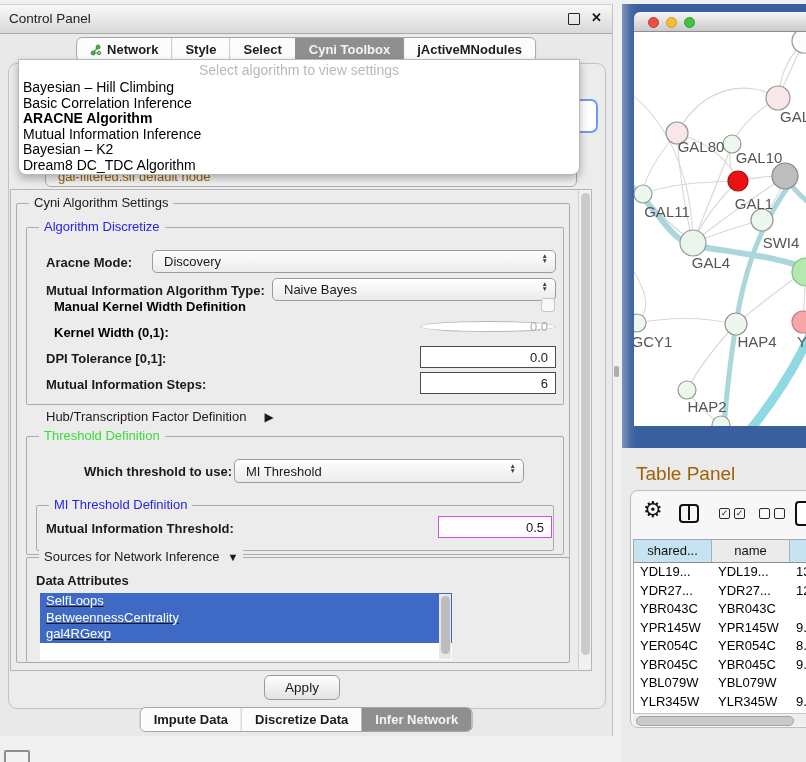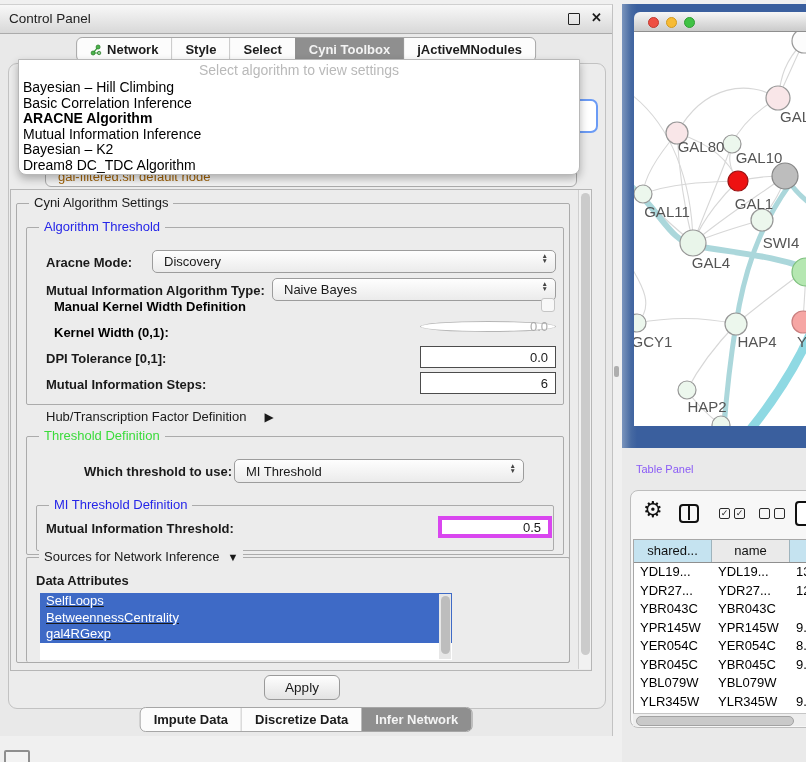--- a/index.html
+++ b/index.html
@@ -76,21 +76,21 @@
   
   .nw{position:absolute;left:622px;top:4px;width:184px;height:444px;
       background:linear-gradient(90deg,#7b95bd 0px,#476aa2 9px,#3a5f9e 15px);}
   .nw-titlebar{position:absolute;left:12px;top:8px;width:172px;height:20px;
       background:linear-gradient(#f6f6f6,#cacaca);border-bottom:1px solid #8f8f8f;border-radius:6px 0 0 0;box-sizing:border-box;}
   .light{position:absolute;top:4.5px;width:11px;height:11px;border-radius:50%;box-sizing:border-box;}
   .nw-canvas{position:absolute;left:12px;top:28px;width:172px;height:394px;background:#ffffff;}
 
   
   .tp-region{position:absolute;left:622px;top:448px;width:184px;height:314px;background:#eaeaea;}
-  .tp-title{position:absolute;left:14px;top:15px;font-size:11px;color:#8b5cf6;text-align:right;}
+  .tp-title{position:absolute;left:14px;top:15px;font-size:19px;color:#a16207;text-align:right;}
   .tp-window{position:absolute;left:8px;top:42px;width:220px;height:238px;background:#f7f7f7;
       border:1px solid #bdbdbd;border-radius:8px;box-sizing:border-box;}
   .gear{position:absolute;left:12px;top:6px;font-size:22px;color:#111;}
   .cols-icon{position:absolute;left:48px;top:13px;width:20px;height:19px;border:2.5px solid #111;border-radius:4px;box-sizing:border-box;}
   .cols-icon:before{content:"";position:absolute;left:6.5px;top:0;width:2.5px;height:14px;background:#111;}
   .pair{position:absolute;top:17px;display:flex;gap:4px;}
   .pair span{width:11px;height:11px;border:1.7px solid #2a2a2a;border-radius:2px;box-sizing:border-box;
       font-size:9px;line-height:8px;text-align:center;color:#222;}
   .doc-icon{position:absolute;left:164px;top:10px;width:20px;height:25px;border:2.5px solid #111;border-radius:4px;box-sizing:border-box;background:#fff;}
   .tbl{position:absolute;left:2px;top:48px;width:240px;border:1px solid #a8a8a8;box-sizing:border-box;}
@@ -159,21 +159,21 @@
       <div class="dd-item">Dream8 DC_TDC Algorithm</div>
     </div>
 
     <div class="viewport"></div>
 
     <div class="fs" style="left:16px;top:198px;width:552px;height:458px;">
       <span class="leg">Cyni Algorithm Settings</span>
     </div>
 
     <div class="fs" style="left:26px;top:222px;width:536px;height:176px;">
-      <span class="leg blue">Algorithm Threshold</span>
+      <span class="leg blue">Algorithm Discretize</span>
     </div>
     <span class="rowlbl" style="left:46px;top:249px;">Aracne Mode:</span>
     <div class="combo" style="left:152px;top:245px;width:404px;">
       <span>Discovery</span>
       <span class="stepper">
           <span>▲</span>
           <span>▼</span>
         </span>
     </div>
     <span class="rowlbl" style="left:46px;top:277px;">Mutual Information Algorithm Type:</span>
@@ -206,21 +206,21 @@
       <span>MI Threshold</span>
       <span class="stepper" style="top:3px;">
           <span>▲</span>
           <span>▼</span>
         </span>
     </div>
     <div class="fs" style="left:36px;top:500px;width:516px;height:44px;">
       <span class="leg blue">MI Threshold Definition</span>
     </div>
     <span class="rowlbl" style="left:46px;top:515px;">Mutual Information Threshold:</span>
-    <div class="tf" style="left:438px;top:511px;width:114px;border:4px solid #d946ef;">0.5</div>
+    <div class="tf" style="left:438px;top:511px;width:114px;border:1px solid #d946ef;">0.5</div>
 
     <div class="fs" style="left:26px;top:552px;width:542px;height:104px;border-bottom:none;">
       <span class="leg" style="display:flex;align-items:center;gap:8px;">
         <span>Sources for Network Inference</span>
         <span style="font-size:11px;">▼</span>
       </span>
     </div>
     <span class="rowlbl" style="left:36px;top:567px;">Data Attributes</span>
     <div class="attr-list">
       <div class="attr-item" style="background:#3e6ac6;">SelfLoops</div>

